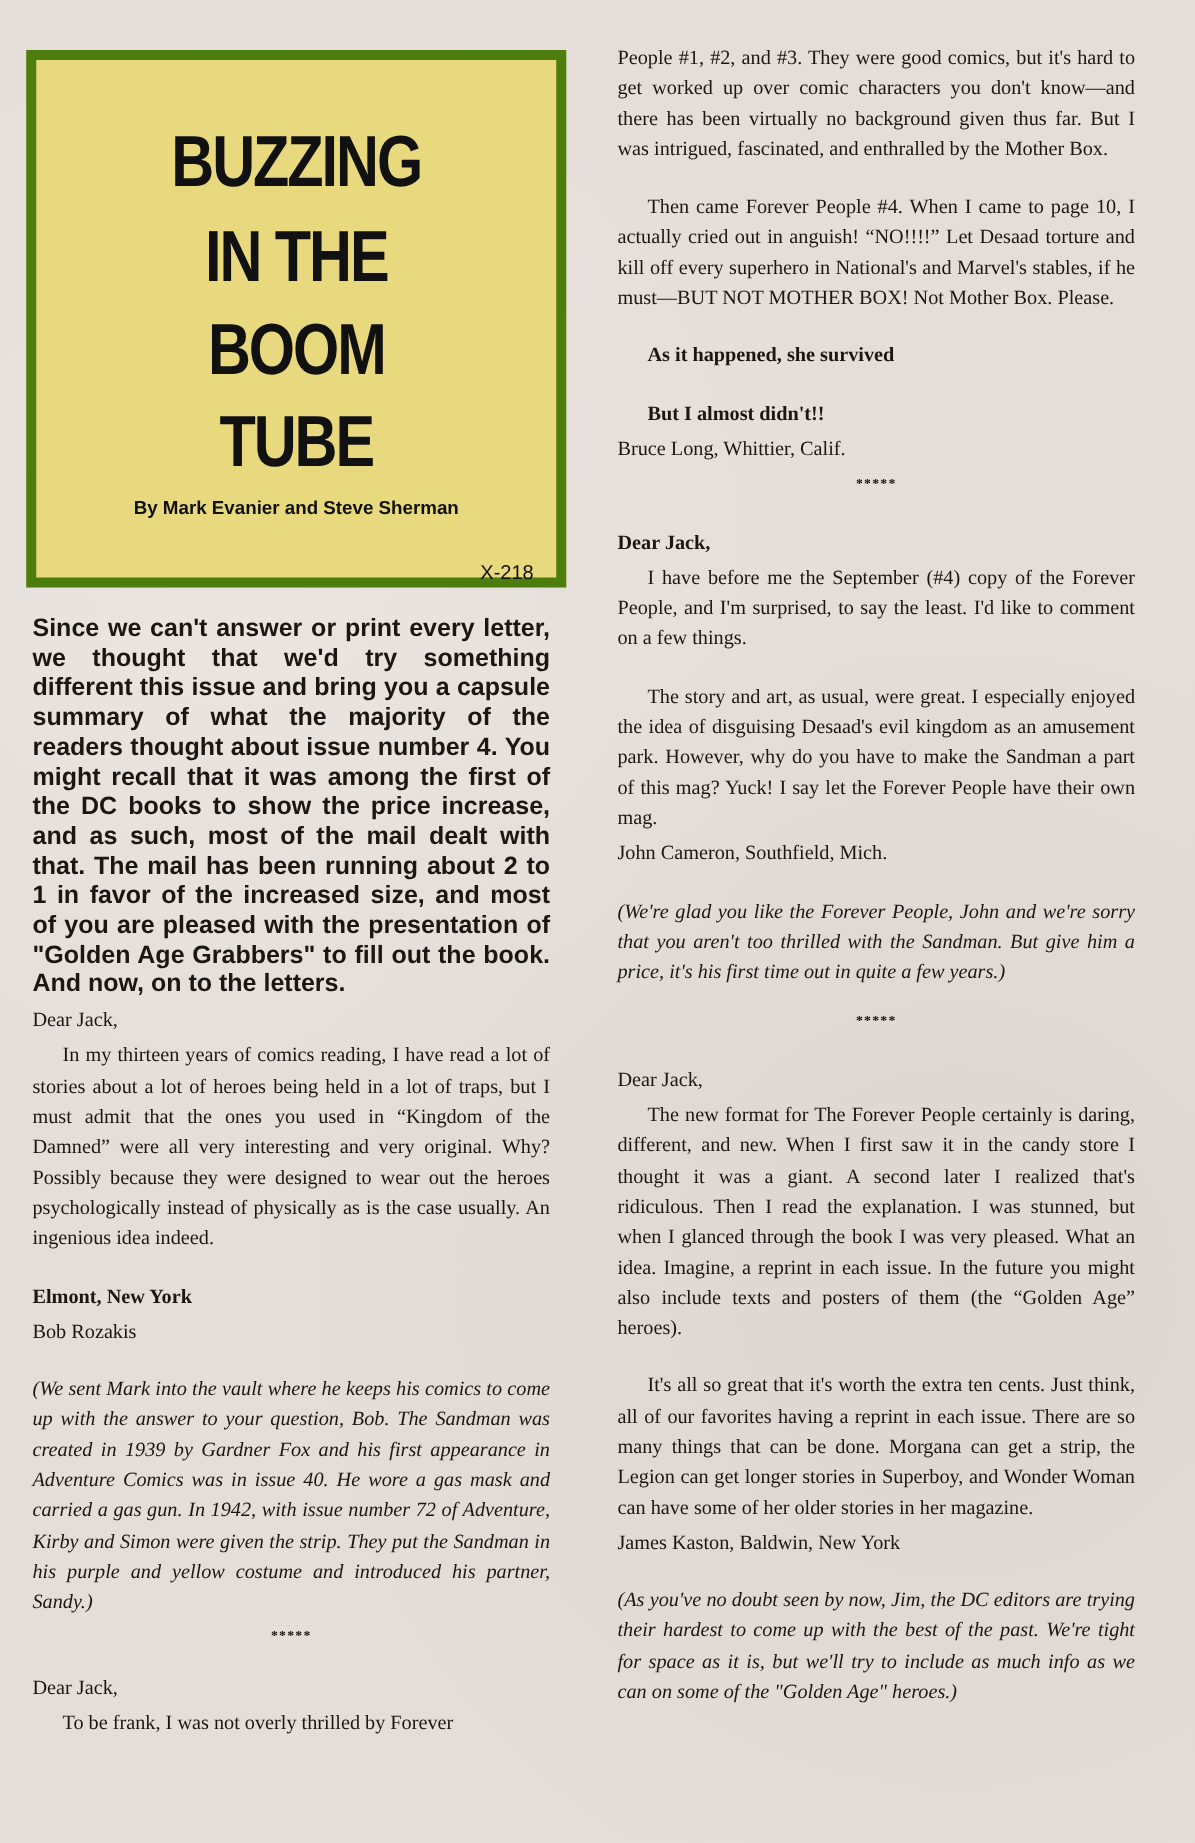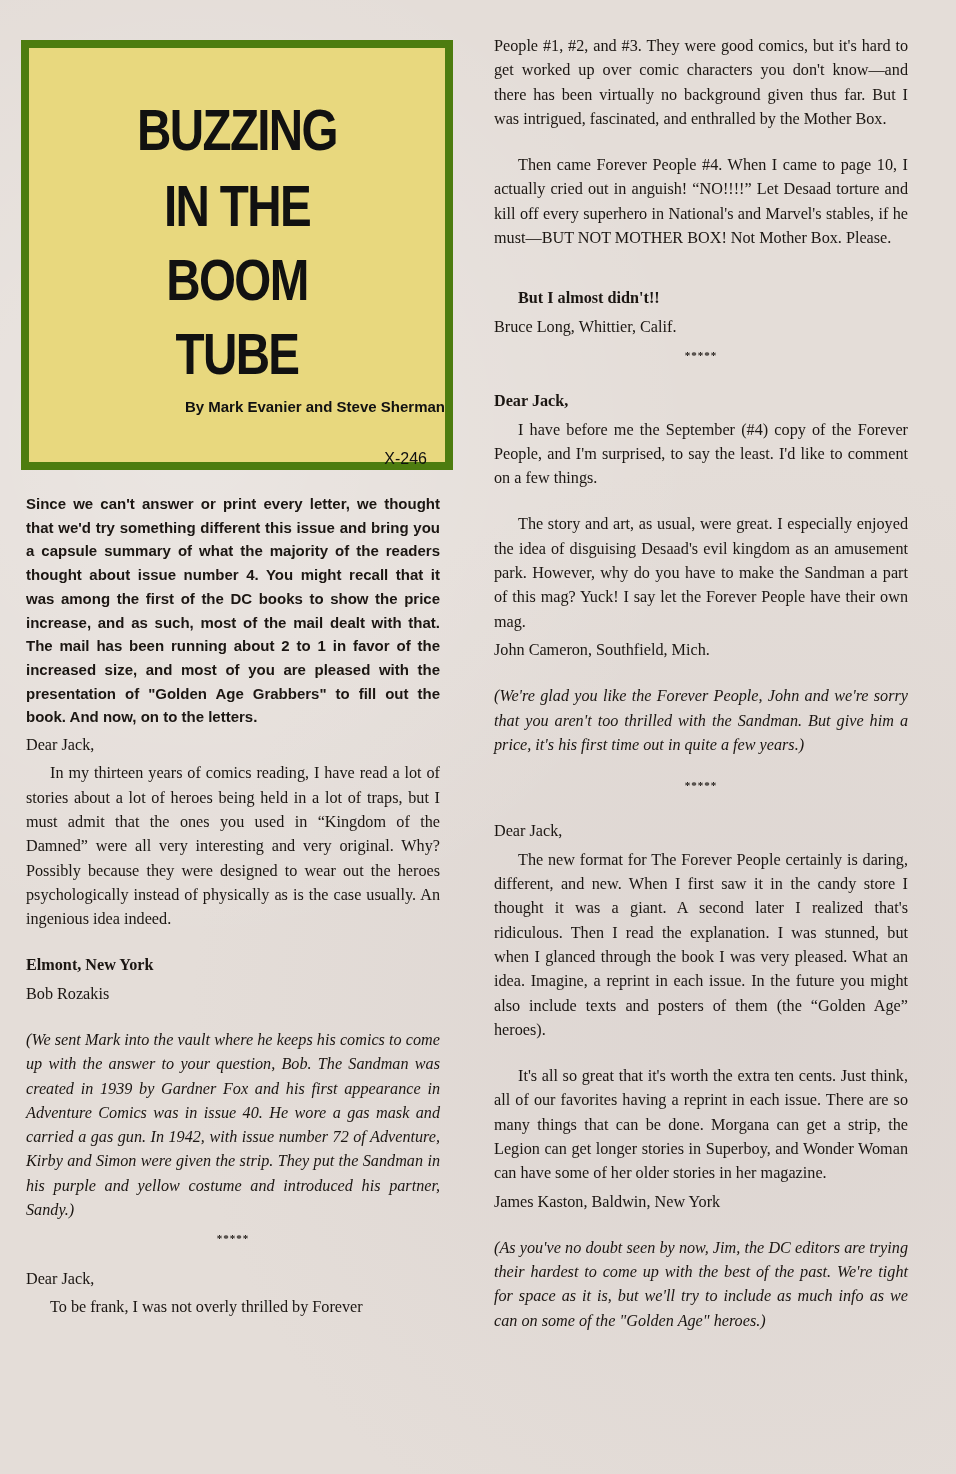--- a/index.html
+++ b/index.html
@@ -20,31 +20,31 @@
       border: 8px solid #4d7c0f;
       box-sizing: border-box;
     }
     .title-line {
       position: absolute; left: 0; width: 100%; text-align: center;
       font-family: "Liberation Sans", sans-serif; font-weight: bold;
       font-size: 58px; letter-spacing: -2px; transform: scaleX(0.82); transform-origin: center;
       color: #111;
     }
     .byline {
-      position: absolute; left: 0; width: 100%; text-align: right; top: 350px;
+      position: absolute; left: 0; width: 100%; text-align: center; top: 350px;
       font-family: "Liberation Sans", sans-serif; font-weight: bold; font-size: 15px; color: #111;
     }
     .code {
       position: absolute; right: 18px; top: 402px;
       font-family: "Liberation Sans", sans-serif; font-size: 16px; color: #111;
     }
     .col { position: absolute; width: 422px; font-size: 16.2px; line-height: 24.3px; }
     .col p { margin: 4px; text-align: justify; }
     .intro {
-      font-family: "Liberation Sans", sans-serif; font-weight: bold; font-size: 15px;
+      font-family: "Liberation Sans", sans-serif; font-weight: bold; font-size: 20px;
       line-height: 23.7px; text-align: justify;
     }
     .indent { text-indent: 24px; }
     .sig { text-align: right; }
     .stars { text-align: center !important; font-size: 11px; letter-spacing: 1px; font-weight: bold; }
     .reply { font-style: italic; }
     .gap { height: 14px; }
     .gap-s { height: 8px; }
     .bold { font-weight: bold; }
   </style>
@@ -52,21 +52,21 @@
 <body>
 
 <div class="page">
 
   <div class="title-box">
     <div class="title-line" style="top:48px">BUZZING</div>
     <div class="title-line" style="top:124px">IN THE</div>
     <div class="title-line" style="top:198px">BOOM</div>
     <div class="title-line" style="top:272px">TUBE</div>
     <div class="byline">By Mark Evanier and Steve Sherman</div>
-    <div class="code">X-246</div>
+    <div class="code">X-218</div>
   </div>
 
   <div class="col" style="left:22px; top:488px;">
     <p class="intro">Since we can't answer or print every letter, we thought that we'd try something different this issue and bring you a capsule summary of what the majority of the readers thought about issue number 4. You might recall that it was among the first of the DC books to show the price increase, and as such, most of the mail dealt with that. The mail has been running about 2 to 1 in favor of the increased size, and most of you are pleased with the presentation of "Golden Age Grabbers" to fill out the book. And now, on to the letters.</p>
 
     <p>Dear Jack,</p>
     <p class="indent">In my thirteen years of comics reading, I have read a lot of stories about a lot of heroes being held in a lot of traps, but I must admit that the ones you used in “Kingdom of the Damned” were all very interesting and very original. Why? Possibly because they were designed to wear out the heroes psychologically instead of physically as is the case usually. An ingenious idea indeed.</p>
     <div class="gap"></div>
     <p class="sig bold">Elmont, New York</p>
     <p class="sig">Bob Rozakis</p>
@@ -76,20 +76,21 @@
     <div class="gap-s"></div>
     <p>Dear Jack,</p>
     <p class="indent">To be frank, I was not overly thrilled by Forever</p>
   </div>
 
   <div class="col" style="left:490px; top:30px;">
     <p>People #1, #2, and #3. They were good comics, but it's hard to get worked up over comic characters you don't know—and there has been virtually no background given thus far. But I was intrigued, fascinated, and enthralled by the Mother Box.</p>
     <div class="gap"></div>
     <p class="indent">Then came Forever People #4. When I came to page 10, I actually cried out in anguish! “NO!!!!” Let Desaad torture and kill off every superhero in National's and Marvel's stables, if he must—BUT NOT MOTHER BOX! Not Mother Box. Please.</p>
     <div class="gap"></div>
+    <p class="indent bold">As it happened, she survived</p>
     <div class="gap"></div>
     <p class="indent bold">But I almost didn't!!</p>
     <p class="sig">Bruce Long, Whittier, Calif.</p>
     <p class="stars">*****</p>
     <div class="gap"></div>
     <p class="bold">Dear Jack,</p>
     <p class="indent">I have before me the September (#4) copy of the Forever People, and I'm surprised, to say the least. I'd like to comment on a few things.</p>
     <div class="gap"></div>
     <p class="indent">The story and art, as usual, were great. I especially enjoyed the idea of disguising Desaad's evil kingdom as an amusement park. However, why do you have to make the Sandman a part of this mag? Yuck! I say let the Forever People have their own mag.</p>
     <p class="sig">John Cameron, Southfield, Mich.</p>

